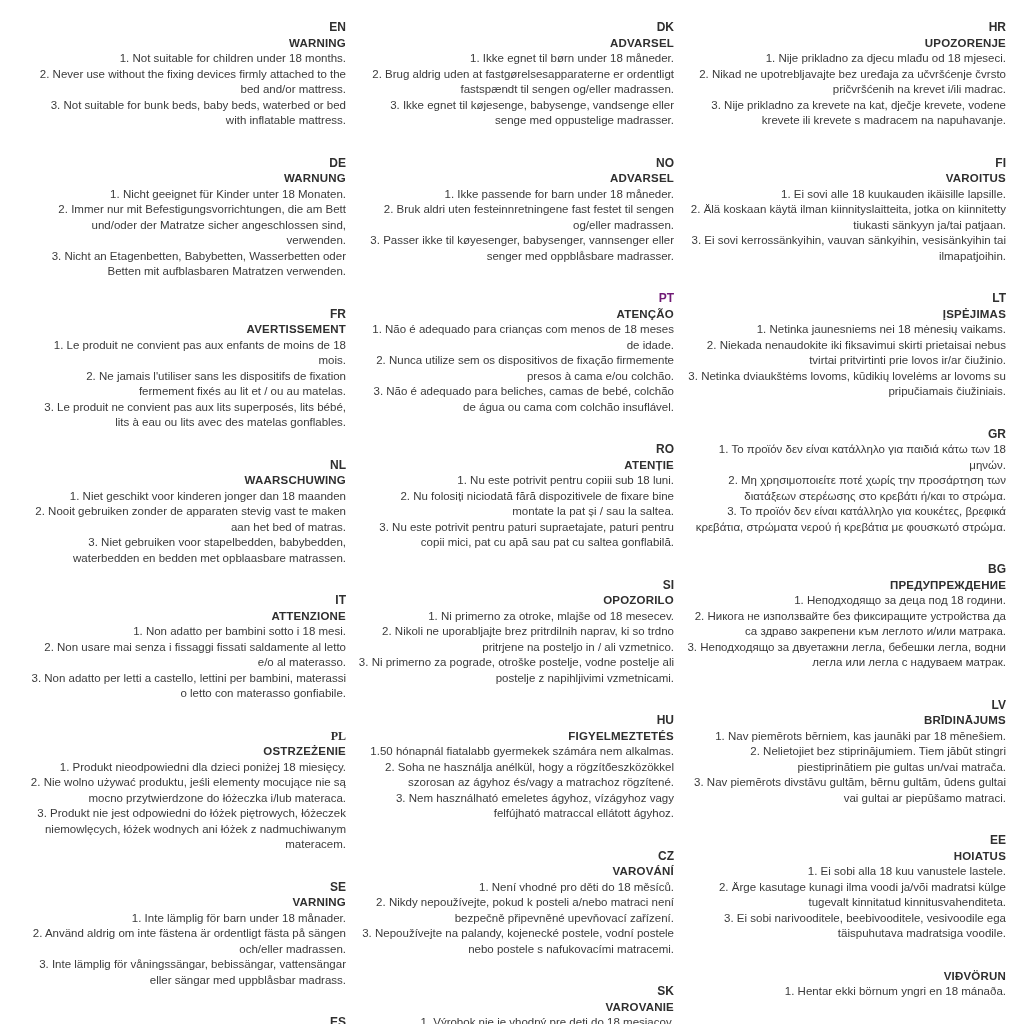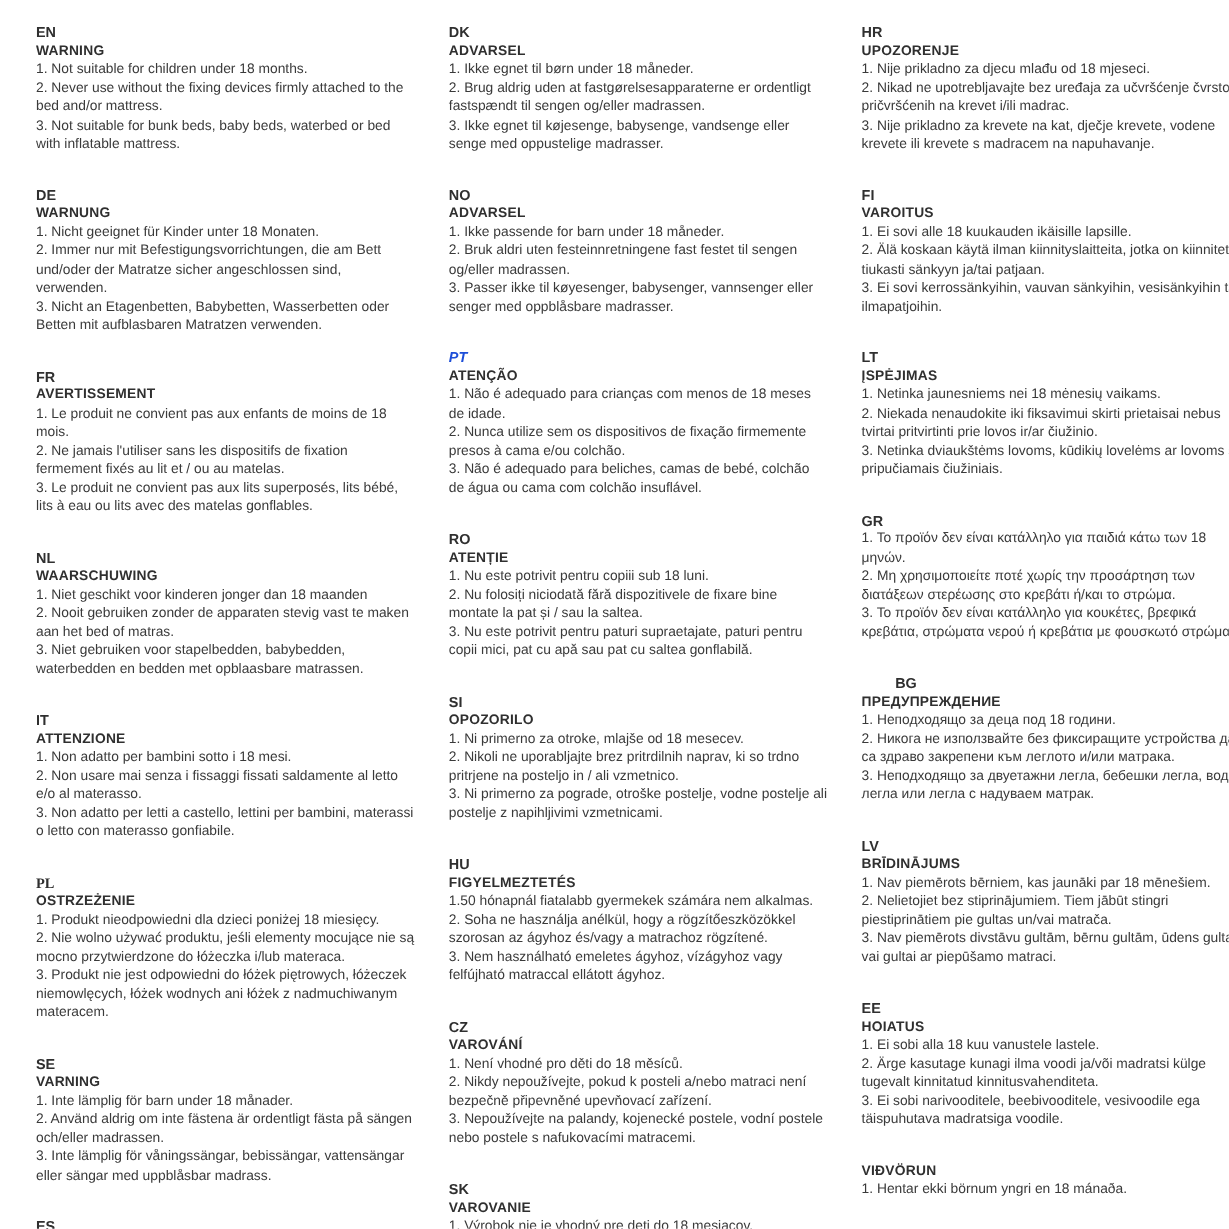--- a/index.html
+++ b/index.html
@@ -14,21 +14,22 @@
     color: #3a3a3a;
     overflow: hidden;
   }
   .page {
     box-sizing: border-box;
     width: 1024px;
     height: 968px;
     padding: 20px 12px 10px 30px;
     display: grid;
     grid-template-columns: 316px 316px 320px;
-    column-gap: 28px;
+    column-gap: 12px;
+    text-align: right;
   }
   .col {
     display: block;
   }
   .lang-section {
     margin: 0 0 27px 0;
   }
   .lang-code {
     font-weight: bold;
     color: #2f2f2f;
@@ -143,21 +144,21 @@
     <div class="lang-code" style="color: rgb(47, 47, 47);">NO</div>
     <div class="warning-title" style="color: rgb(47, 47, 47);">ADVARSEL</div>
     <div class="warning-lines">
           <div class="line">1. Ikke passende for barn under 18 måneder.</div>
           <div class="line">2. Bruk aldri uten festeinnretningene fast festet til sengen og/eller madrassen.</div>
           <div class="line">3. Passer ikke til køyesenger, babysenger, vannsenger eller senger med oppblåsbare madrasser.</div>
         </div>
   </section>
 
   <section class="lang-section">
-    <div class="lang-code" style="color: #1d4ed8; font-style: italic;">PT</div>
+    <div class="lang-code" style="color: #701a75;">PT</div>
     <div class="warning-title" style="color: rgb(47, 47, 47);">ATENÇÃO</div>
     <div class="warning-lines">
           <div class="line">1. Não é adequado para crianças com menos de 18 meses de idade.</div>
           <div class="line">2. Nunca utilize sem os dispositivos de fixação firmemente presos à cama e/ou colchão.</div>
           <div class="line">3. Não é adequado para beliches, camas de bebé, colchão de água ou cama com colchão insuflável.</div>
         </div>
   </section>
 
   <section class="lang-section">
     <div class="lang-code" style="color: rgb(47, 47, 47);">RO</div>

